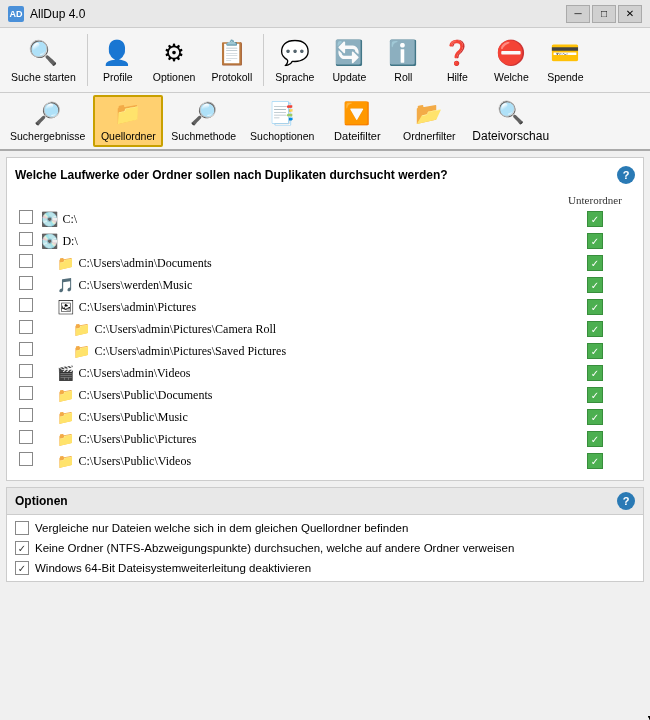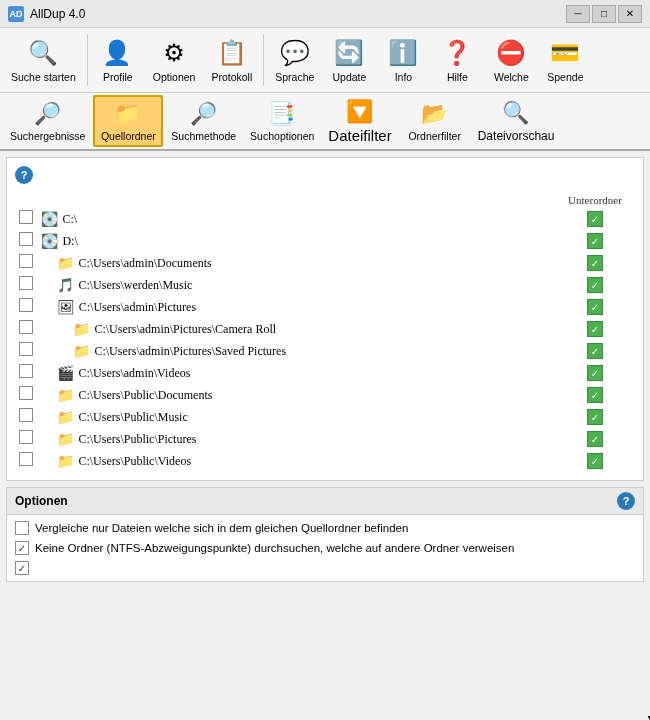--- a/index.html
+++ b/index.html
@@ -308,21 +308,21 @@
     <div class="toolbar-btn has-arrow">
     <div class="icon-area" style="font-size:24px;position:relative;">💬</div>
     <span style="font-size:10.5px;">Sprache</span>
   </div>
     <div class="toolbar-btn">
     <div class="icon-area" style="font-size:24px;position:relative;">🔄</div>
     <span style="font-size:10.5px;">Update</span>
   </div>
     <div class="toolbar-btn">
     <div class="icon-area" style="font-size:24px;position:relative;">ℹ️</div>
-    <span style="font-size:10.5px;">Info</span>
+    <span style="font-size:10.5px;">Roll</span>
   </div>
     <div class="toolbar-btn">
     <div class="icon-area" style="font-size:24px;position:relative;">❓</div>
     <span style="font-size:10.5px;">Hilfe</span>
   </div>
     <div class="toolbar-btn">
     <div class="icon-area" style="font-size:24px;position:relative;">⛔</div>
     <span style="font-size:10.5px;">Welche</span>
   </div>
     <div class="toolbar-btn">
@@ -343,34 +343,35 @@
     <div class="toolbar2-btn">
     <div class="icon-area2" style="font-size:22px;">🔎</div>
     <span style="font-size:10.5px;">Suchmethode</span>
   </div>
     <div class="toolbar2-btn">
     <div class="icon-area2" style="font-size:22px;">📑</div>
     <span style="font-size:10.5px;">Suchoptionen</span>
   </div>
     <div class="toolbar2-btn">
     <div class="icon-area2" style="font-size:22px;">🔽</div>
-    <span style="font-size:15px;">Dateifilter</span>
+    <span style="font-size:11px;">Dateifilter</span>
   </div>
     <div class="toolbar2-btn">
     <div class="icon-area2" style="font-size:22px;">📂</div>
     <span style="font-size:10.5px;">Ordnerfilter</span>
   </div>
     <div class="toolbar2-btn">
     <div class="icon-area2" style="font-size:22px;">🔍</div>
     <span style="font-size:12px;">Dateivorschau</span>
   </div>
   </div>
 
 <div class="main-content">
   <div class="question-bar">
+    <span class="question-text">Welche Laufwerke oder Ordner sollen nach Duplikaten durchsucht werden?</span>
     <div class="help-badge">?</div>
   </div>
   <table class="folder-table">
     <thead>
       <tr>
         <th class="left" colspan="2"></th>
         <th>Unterordner</th>
       </tr>
     </thead>
     <tbody id="folder-tbody">
@@ -561,15 +562,16 @@
       <div class="option-row">
     <div class="opt-checkbox checked">
       ✓
     </div>
     <span>Keine Ordner (NTFS-Abzweigungspunkte) durchsuchen, welche auf andere Ordner verweisen</span>
   </div>
       <div class="option-row">
     <div class="opt-checkbox checked">
       ✓
     </div>
+    <span>Windows 64-Bit Dateisystemweiterleitung deaktivieren</span>
   </div>
     </div>
 </div>
 
 </body></html>

